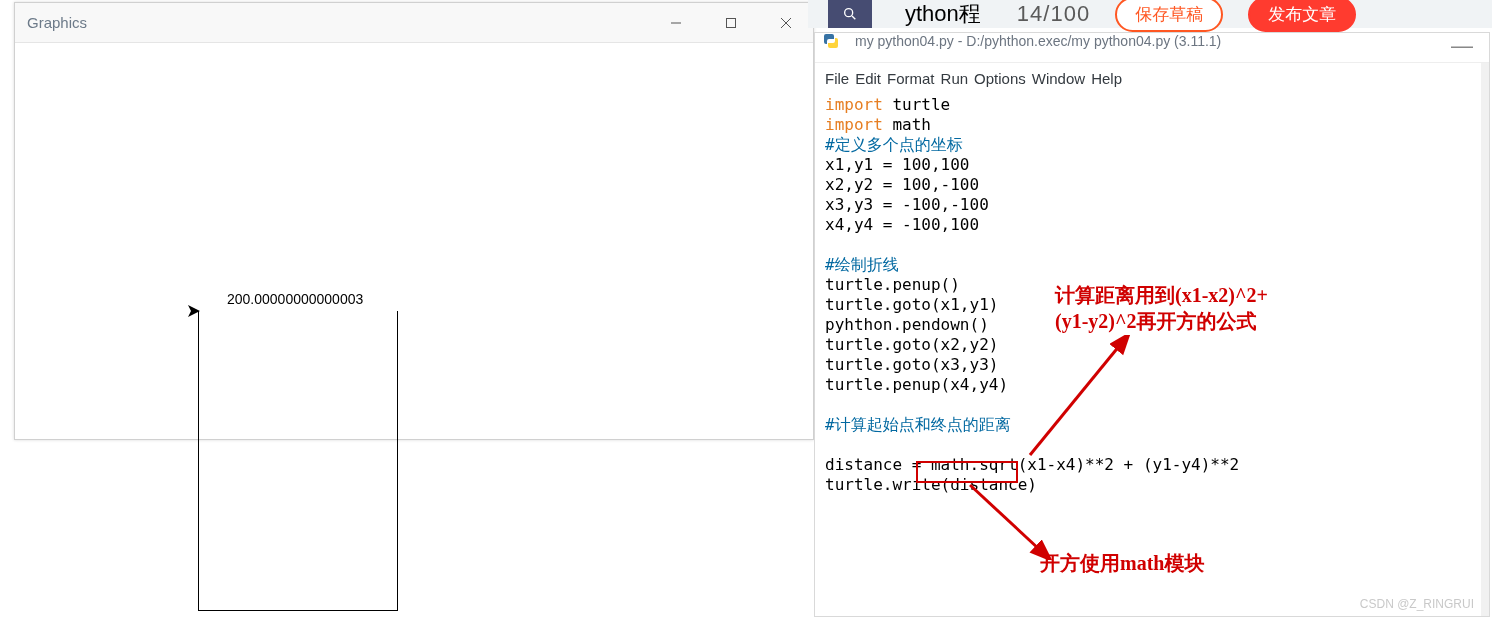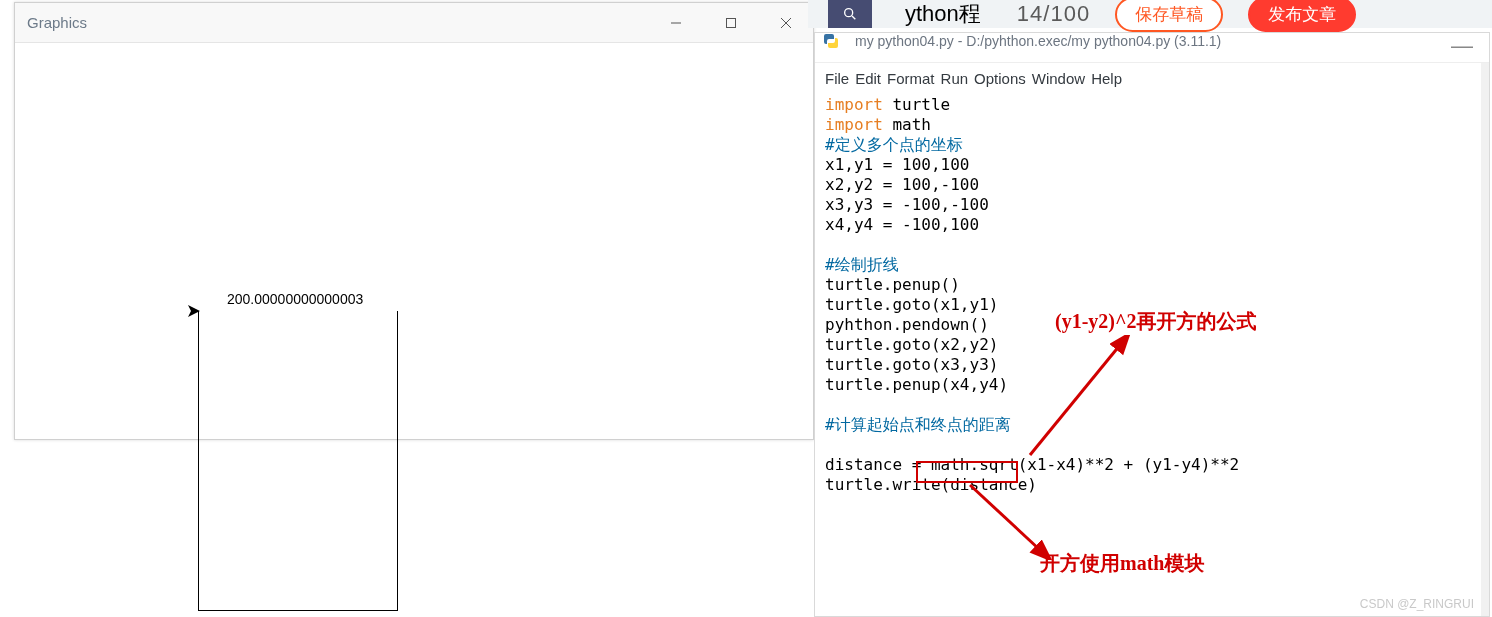--- a/index.html
+++ b/index.html
@@ -302,21 +302,21 @@
 <span>distance = math.sqrt(x1-x4)**2 + (y1-y4)**2</span>
 <span>turtle.write(distance)</span>
     </div>
     <div class="vscroll"></div>
   </div>
 </div>
 
 <div class="red-box" style="left:916px; top:461px; width:102px; height:22px;"></div>
 
 <div class="annotation anno1">
-  <br>
+  <span>计算距离用到(x1-x2)^2+</span><br>
   <span>(y1-y2)^2再开方的公式</span>
 </div>
 <div class="annotation anno2">开方使用math模块</div>
 
 <svg class="arrow" style="left:1020px; top:335px; width:120px; height:130px;">
   <defs>
       <marker id="ah1" markerWidth="10" markerHeight="10" refX="2" refY="3" orient="auto">
         <path d="M0,0 L0,6 L8,3 z" fill="#d00000"></path>
       </marker>
     </defs>

